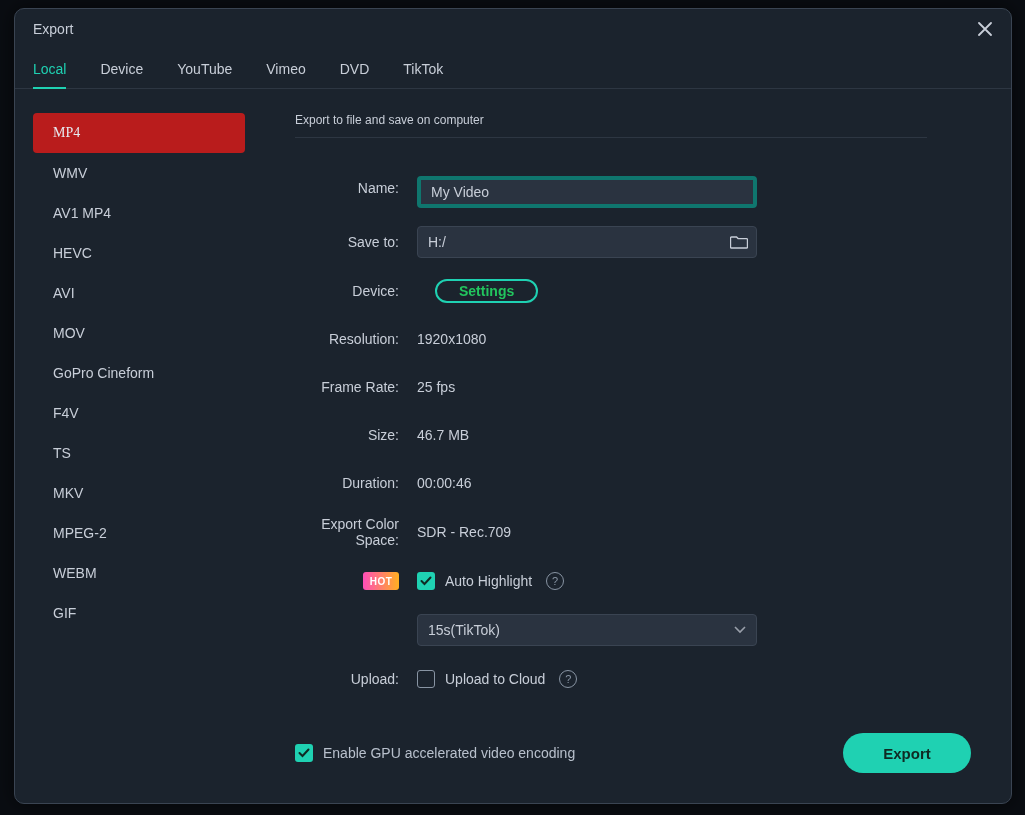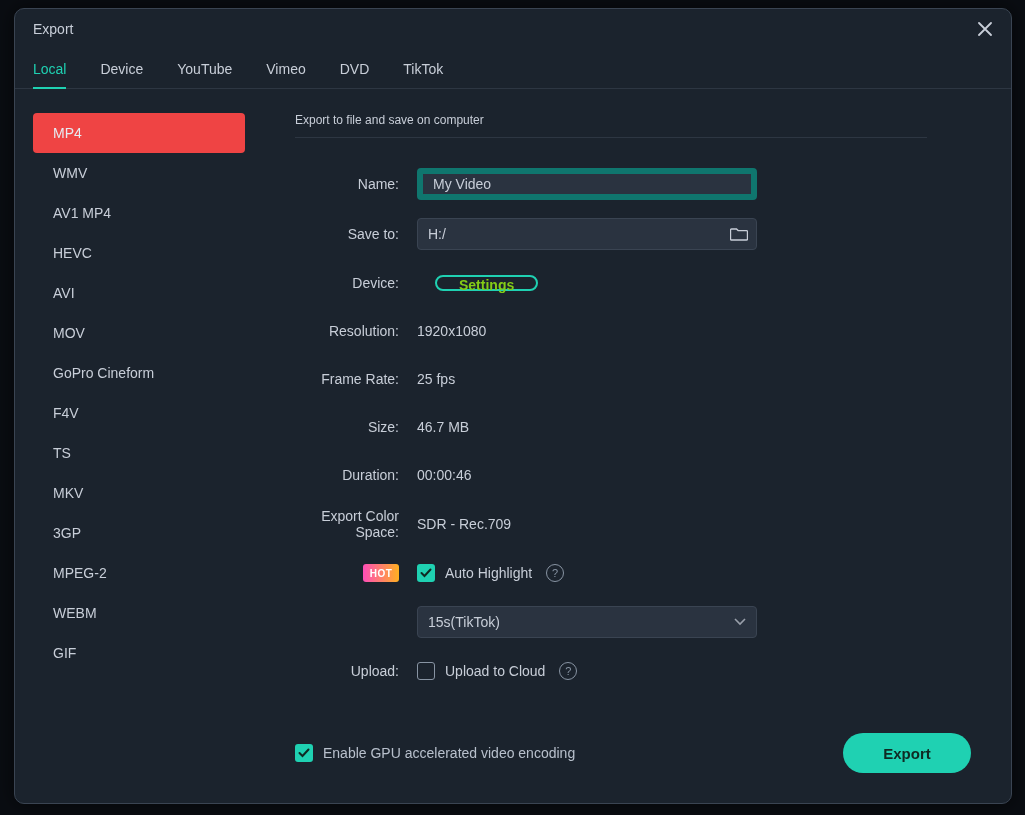--- a/index.html
+++ b/index.html
@@ -72,22 +72,23 @@
   .format-item {
     height: 40px;
     display: flex; align-items: center;
     padding-left: 20px;
     cursor: pointer;
     color: #c8ced8;
     border-radius: 4px;
     width: 212px;
   }
   .format-item.selected {
-    background: #ef4444;
+    background: #b91c1c;
     color: #e6eaf0;
+    font-family: Liberation Serif, serif;
   }
   .main {
     flex: 1;
     padding: 24px 40px 16px 48px;
     display: flex;
     flex-direction: column;
   }
   .section-header {
     font-size: 12px;
     color: #c8ced8;
@@ -112,27 +113,28 @@
     color: #c8ced8;
     padding-right: 18px;
     font-size: 14px;
   }
   .row .value {
     color: #c8ced8;
     font-size: 14px;
   }
   .text-input {
     background: #2a3340;
-    border: 6px solid #0f766e;
+    border: 4px solid #0f766e;
     border-radius: 4px;
     height: 32px;
     width: 340px;
     color: #c8ced8;
     padding: 0 10px;
     font-size: 14px;
+    margin-top: 8px;
   }
   .path-input {
     width: 340px;
     display: flex;
     align-items: center;
     background: #2a3340;
     border: 1px solid #3a4452;
     border-radius: 4px;
     height: 32px;
     padding: 0 8px 0 10px;
@@ -146,26 +148,26 @@
     border-radius: 4px;
     display: flex; align-items: center;
     padding: 0 10px;
     color: #c8ced8;
     cursor: pointer;
   }
   .select .sel-text { flex: 1; }
   .chev { opacity: 0.7; }
   .settings-btn {
     margin-left: 18px;
-    height: 16px;
+    height: 24px;
     padding: 0 22px;
     background: transparent;
     border: 2px solid #1fd1b2;
     border-radius: 16px;
-    color: #84cc16;
+    color: #22c55e;
     font-size: 14px;
     font-weight: 600;
     cursor: pointer;
   }
   .hot-badge {
     width: 36px; height: 18px;
     background: linear-gradient(90deg,#ff4db8,#ffb020);
     border-radius: 3px;
     color: #fff;
     font-size: 10px;
@@ -244,21 +246,20 @@
       <div class="format-item selected">MP4</div>
       <div class="format-item">WMV</div>
       <div class="format-item">AV1 MP4</div>
       <div class="format-item">HEVC</div>
       <div class="format-item">AVI</div>
       <div class="format-item">MOV</div>
       <div class="format-item">GoPro Cineform</div>
       <div class="format-item">F4V</div>
       <div class="format-item">TS</div>
       <div class="format-item">MKV</div>
-      <div class="format-item">3GP</div>
       <div class="format-item">MPEG-2</div>
       <div class="format-item">WEBM</div>
       <div class="format-item">GIF</div>
     </div>
 
     <div class="main">
       <div class="section-header">Export to file and save on computer</div>
 
       <div class="form">
 

